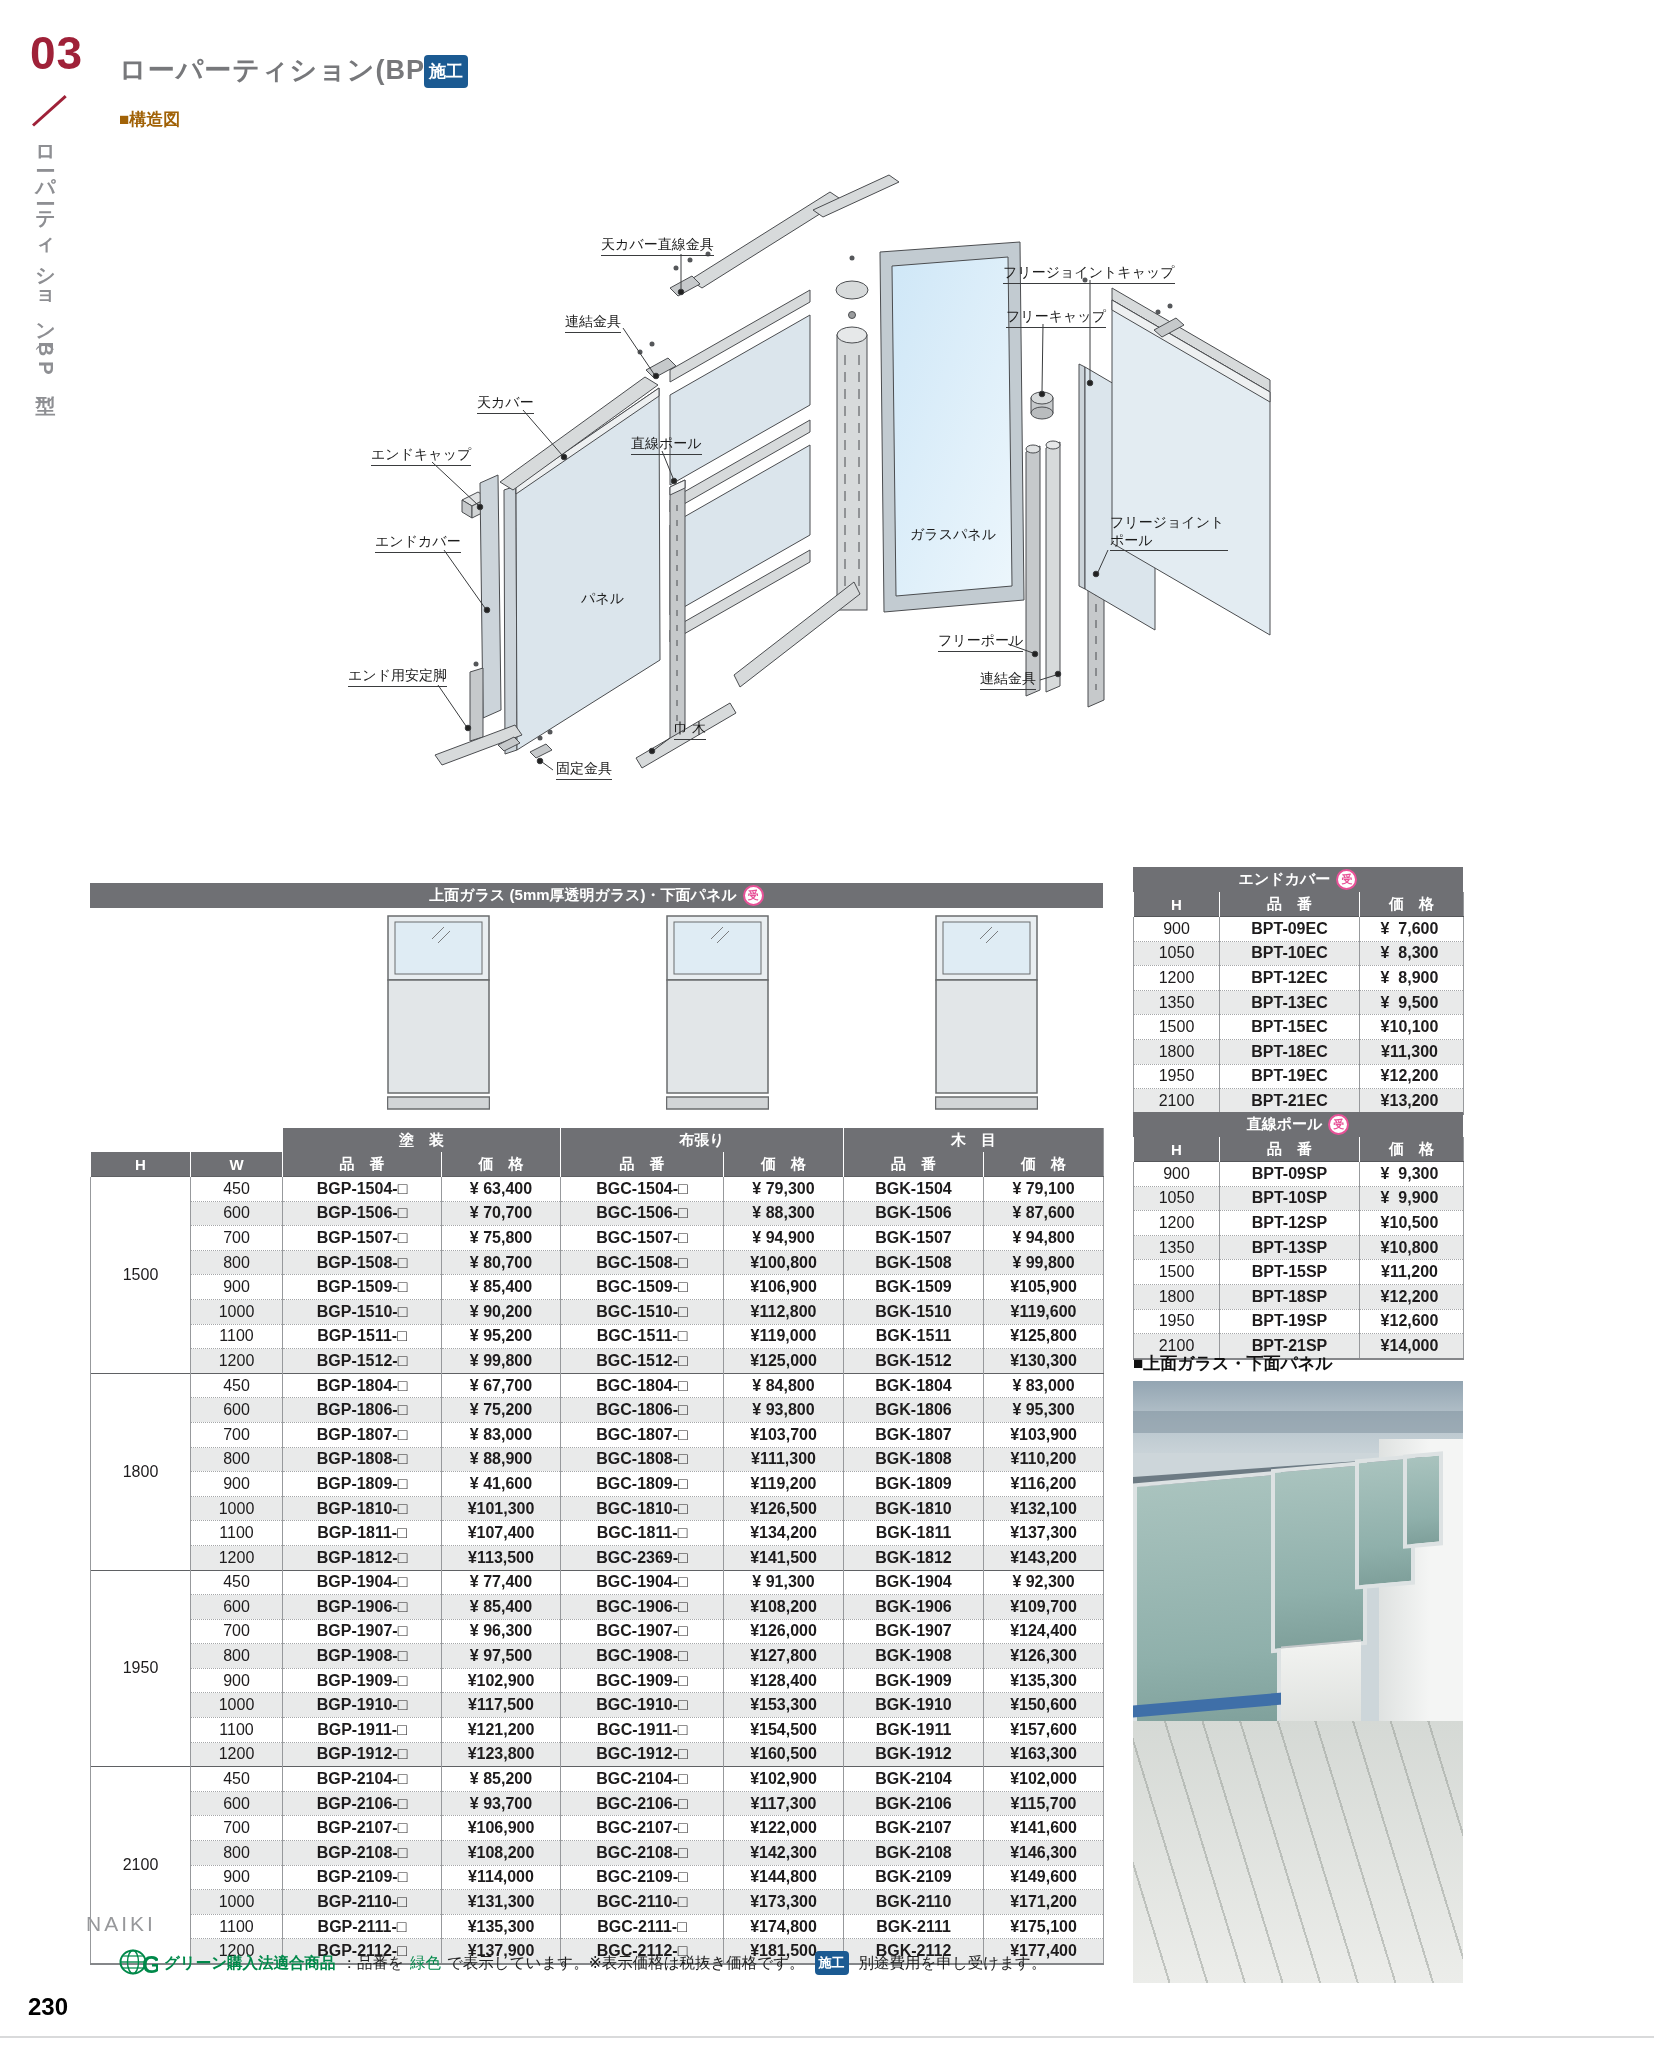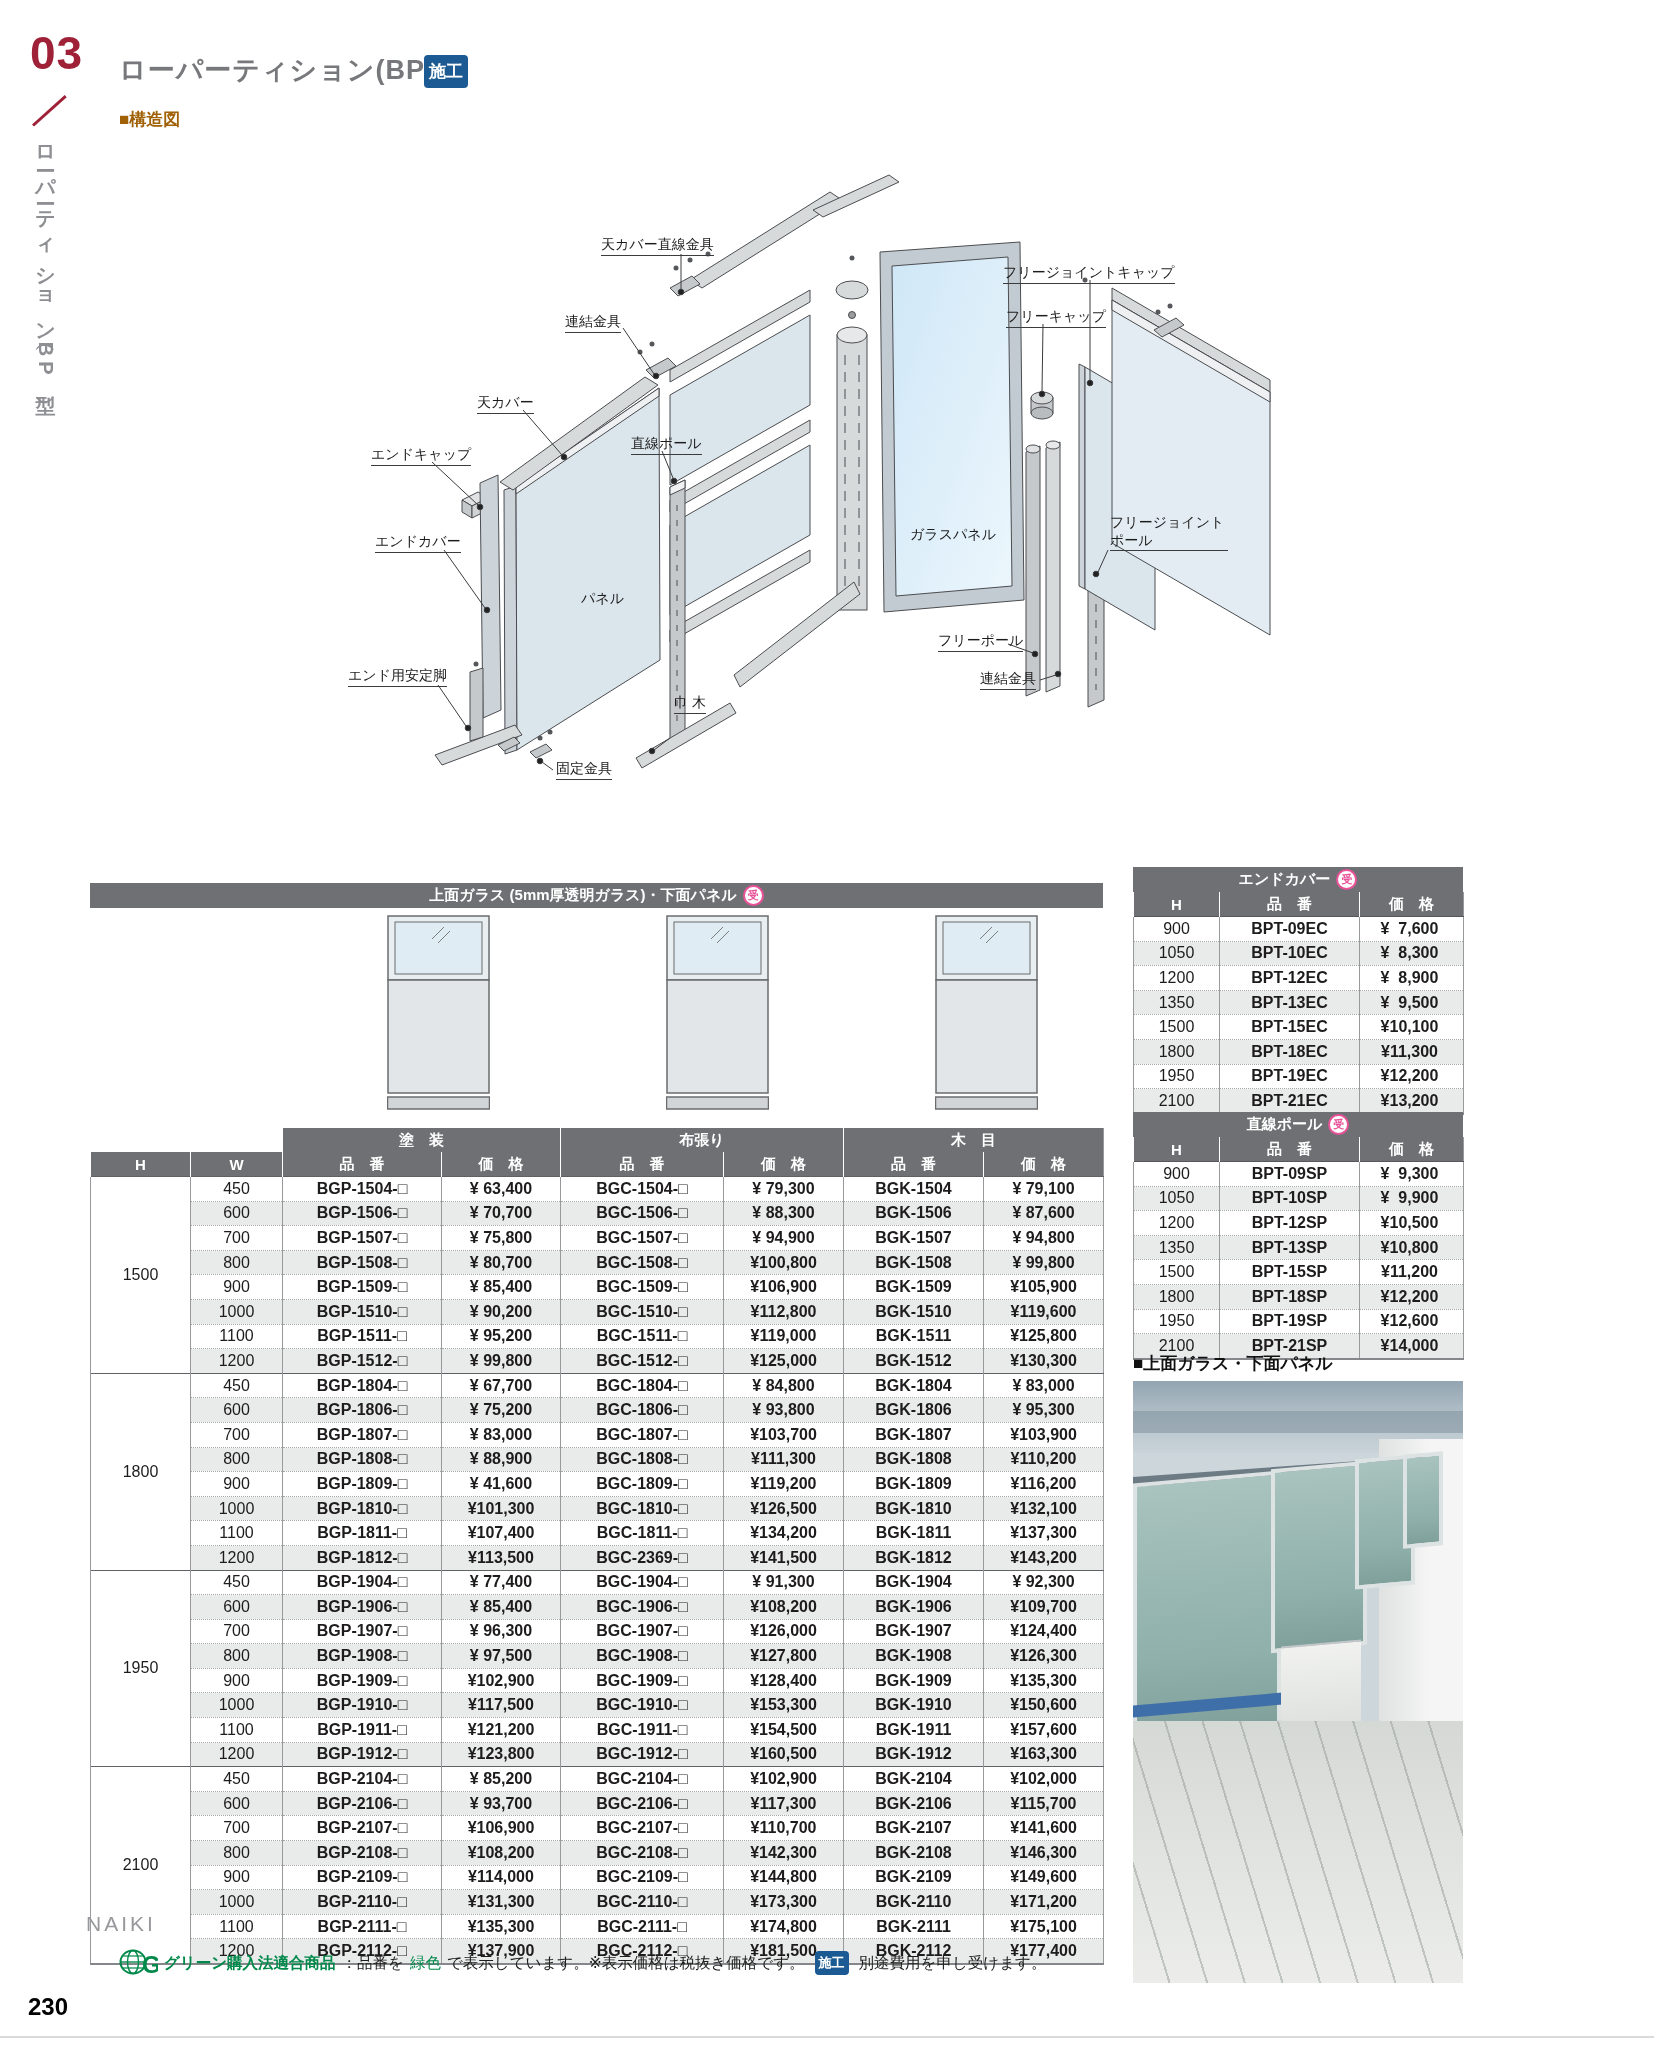--- a/index.html
+++ b/index.html
@@ -224,21 +224,21 @@
     <span class="dlab plain" style="left:570px;top:396px">ガラスパネル</span>
     <span class="dlab" style="left:663px;top:134px">フリージョイントキャップ</span>
     <span class="dlab" style="left:666px;top:178px">フリーキャップ</span>
     <span class="dlab" style="left:35px;top:403px">エンドカバー</span>
     <span class="dlab plain" style="left:241px;top:460px">パネル</span>
     <span class="dlab" style="left:770px;top:384px;width:118px">フリージョイント
 ポール</span>
     <span class="dlab" style="left:598px;top:502px">フリーポール</span>
     <span class="dlab" style="left:640px;top:540px">連結金具</span>
     <span class="dlab" style="left:8px;top:537px">エンド用安定脚</span>
-    <span class="dlab" style="left:334px;top:564px">巾 木</span>
+    <span class="dlab" style="left:334px;top:590px">巾 木</span>
     <span class="dlab" style="left:216px;top:630px">固定金具</span>
   </div>
 
   <div class="main-block">
     <div class="bar">
       <span>上面ガラス (5mm厚透明ガラス)・下面パネル</span>
       <span class="badge-pink">受</span>
     </div>
     <div class="illus-strip">
       <svg class="illus" style="left:297px" width="103" height="196" viewBox="0 0 103 196">
@@ -538,21 +538,21 @@
             <td class="part">BGC-2106-□</td>
             <td class="price">¥117,300</td>
             <td class="part">BGK-2106</td>
             <td class="price">¥115,700</td>
           </tr>
           <tr>
             <td class="wcell">700</td>
             <td class="part">BGP-2107-□</td>
             <td class="price">¥106,900</td>
             <td class="part">BGC-2107-□</td>
-            <td class="price">¥110,700</td>
+            <td class="price">¥122,000</td>
             <td class="part">BGK-2107</td>
             <td class="price">¥141,600</td>
           </tr>
           <tr class="alt">
             <td class="wcell">800</td>
             <td class="part">BGP-2108-□</td>
             <td class="price">¥108,200</td>
             <td class="part">BGC-2108-□</td>
             <td class="price">¥142,300</td>
             <td class="part">BGK-2108</td>

